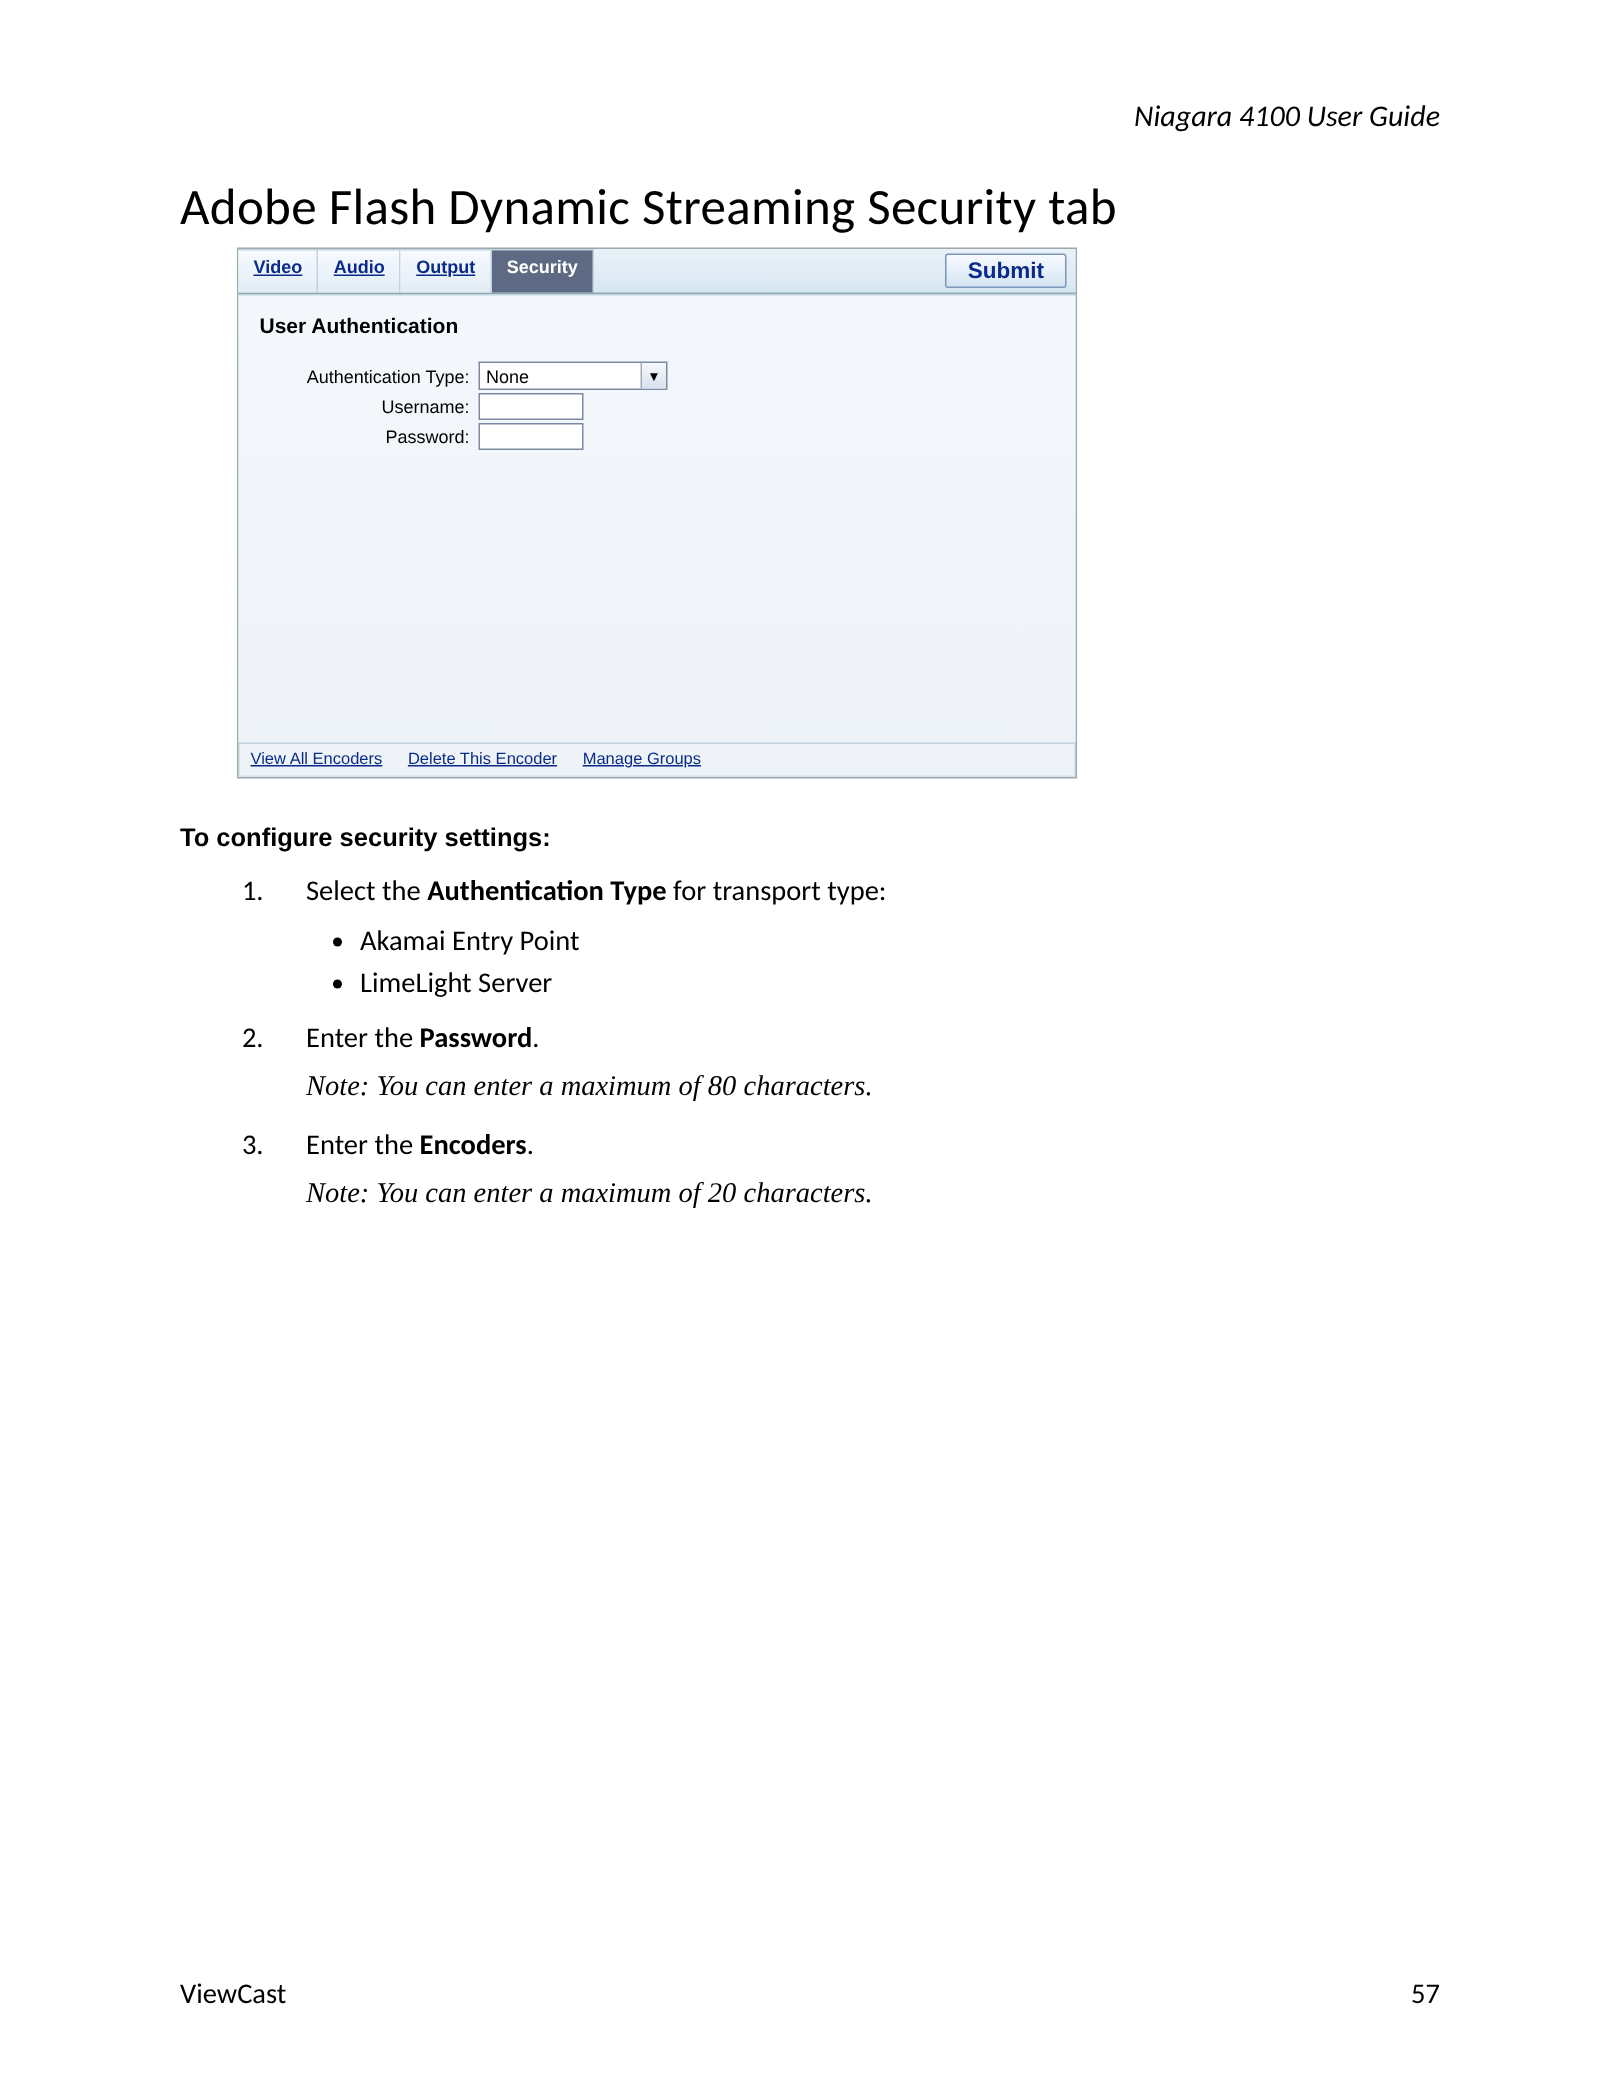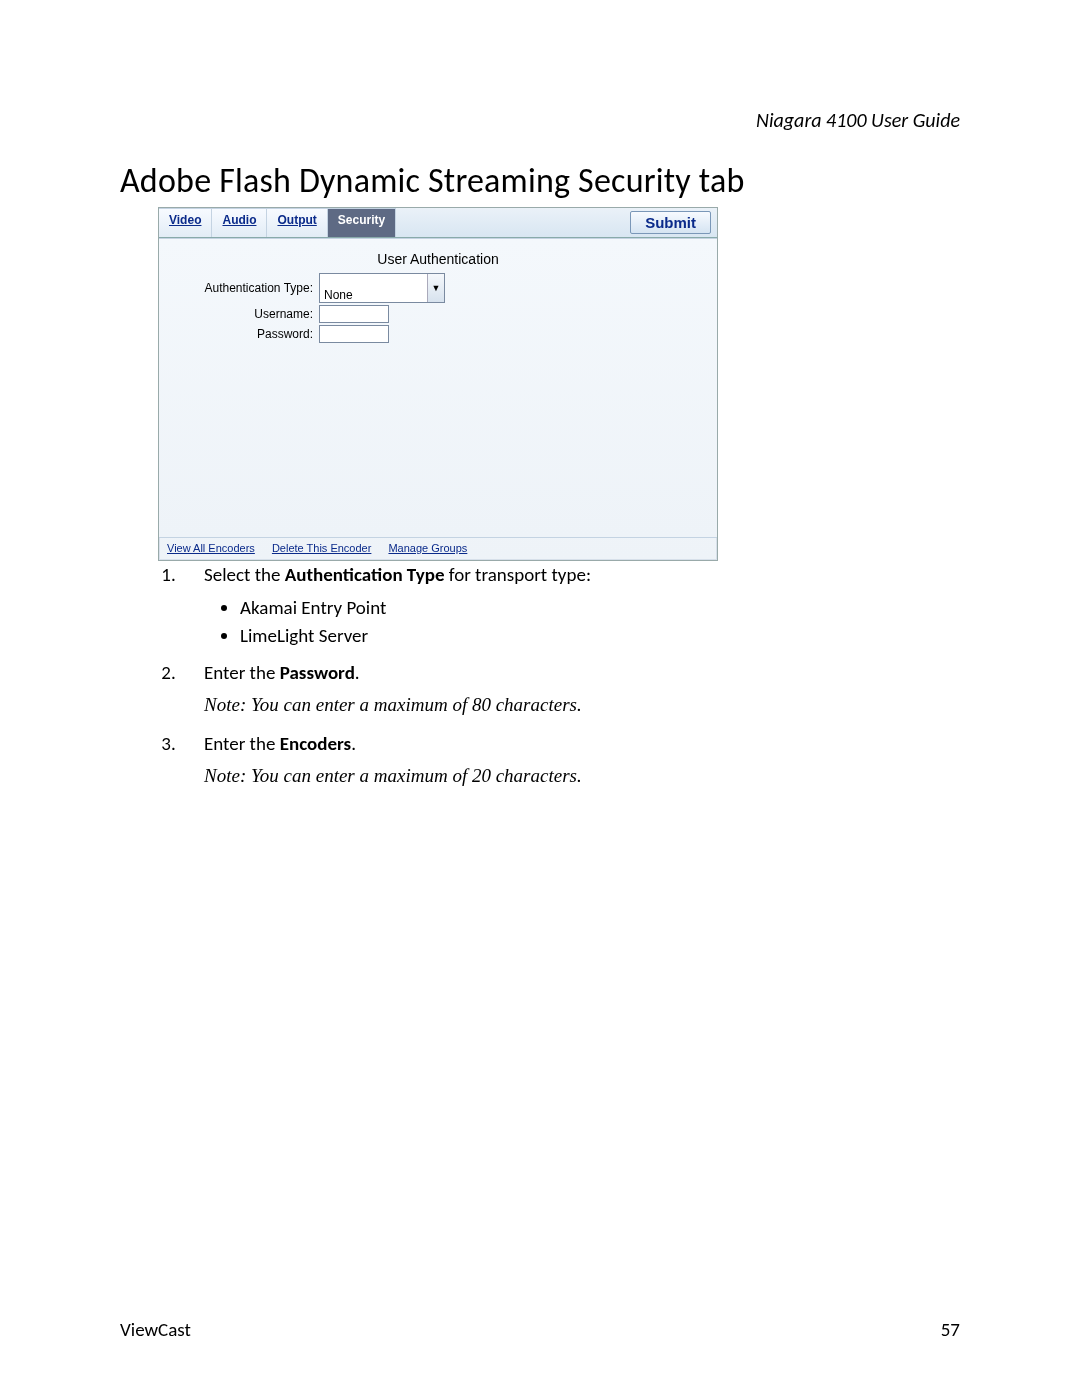--- a/index.html
+++ b/index.html
@@ -9,21 +9,21 @@
     width: 1080px;
     height: 1397px;
     font-family: "Calibri", "Segoe UI", Arial, sans-serif;
     color: #000;
   }
   .page {
     position: relative;
     width: 1080px;
     height: 1397px;
     box-sizing: border-box;
-    padding: 108px 120px 0 120px;
+    padding: 66px 120px 0 120px;
   }
   .running-head {
     text-align: right;
     font-style: italic;
     font-size: 20px;
     margin-bottom: 28px;
   }
   h1.page-title {
     font-size: 34px;
     font-weight: 400;
@@ -81,45 +81,44 @@
     border-radius: 2px;
     cursor: pointer;
   }
   .panel-body {
     min-height: 270px;
     padding: 10px 14px 18px 14px;
     border-top: 1px solid #c4d3e2;
     background: linear-gradient(#f4f8fc, #eef3f8);
   }
   .panel-heading {
-    text-align: center;
-    font-family: Arial, Helvetica, sans-serif;
-    font-weight: 400;
+    font-family: Arial, Helvetica, sans-serif;
+    font-weight: 700;
     font-size: 14px;
-    margin: 2px 0 6px 0;
+    margin: 2px 0 16px 0;
   }
   .form-row {
     display: flex;
     align-items: center;
     margin: 2px 0;
     font-family: Arial, Helvetica, sans-serif;
     font-size: 12px;
   }
   .form-row .lbl {
     width: 140px;
     text-align: right;
     padding-right: 6px;
     white-space: nowrap;
   }
   .select-wrap {
     display: inline-flex;
-    align-items: flex-end;
+    align-items: center;
     border: 1px solid #7a8aa0;
     background: #fff;
-    height: 30px;
+    height: 19px;
     width: 126px;
     box-sizing: border-box;
     padding-left: 4px;
     font-size: 12px;
     position: relative;
   }
   .select-wrap .arrow {
     position: absolute;
     right: 0; top: 0; bottom: 0;
     width: 16px;
@@ -230,20 +229,21 @@
       </div>
     </div>
 
     <div class="figure-footer">
       <a>View All Encoders</a>
       <a>Delete This Encoder</a>
       <a>Manage Groups</a>
     </div>
   </div>
 
+  <div class="section-lead">To configure security settings:</div>
 
   <ol class="steps">
     <li>
       <span>Select the </span><span class="strong">Authentication Type</span><span> for transport type:</span>
       <ul class="sub">
         <li>Akamai Entry Point</li>
         <li>LimeLight Server</li>
       </ul>
     </li>
     <li>

